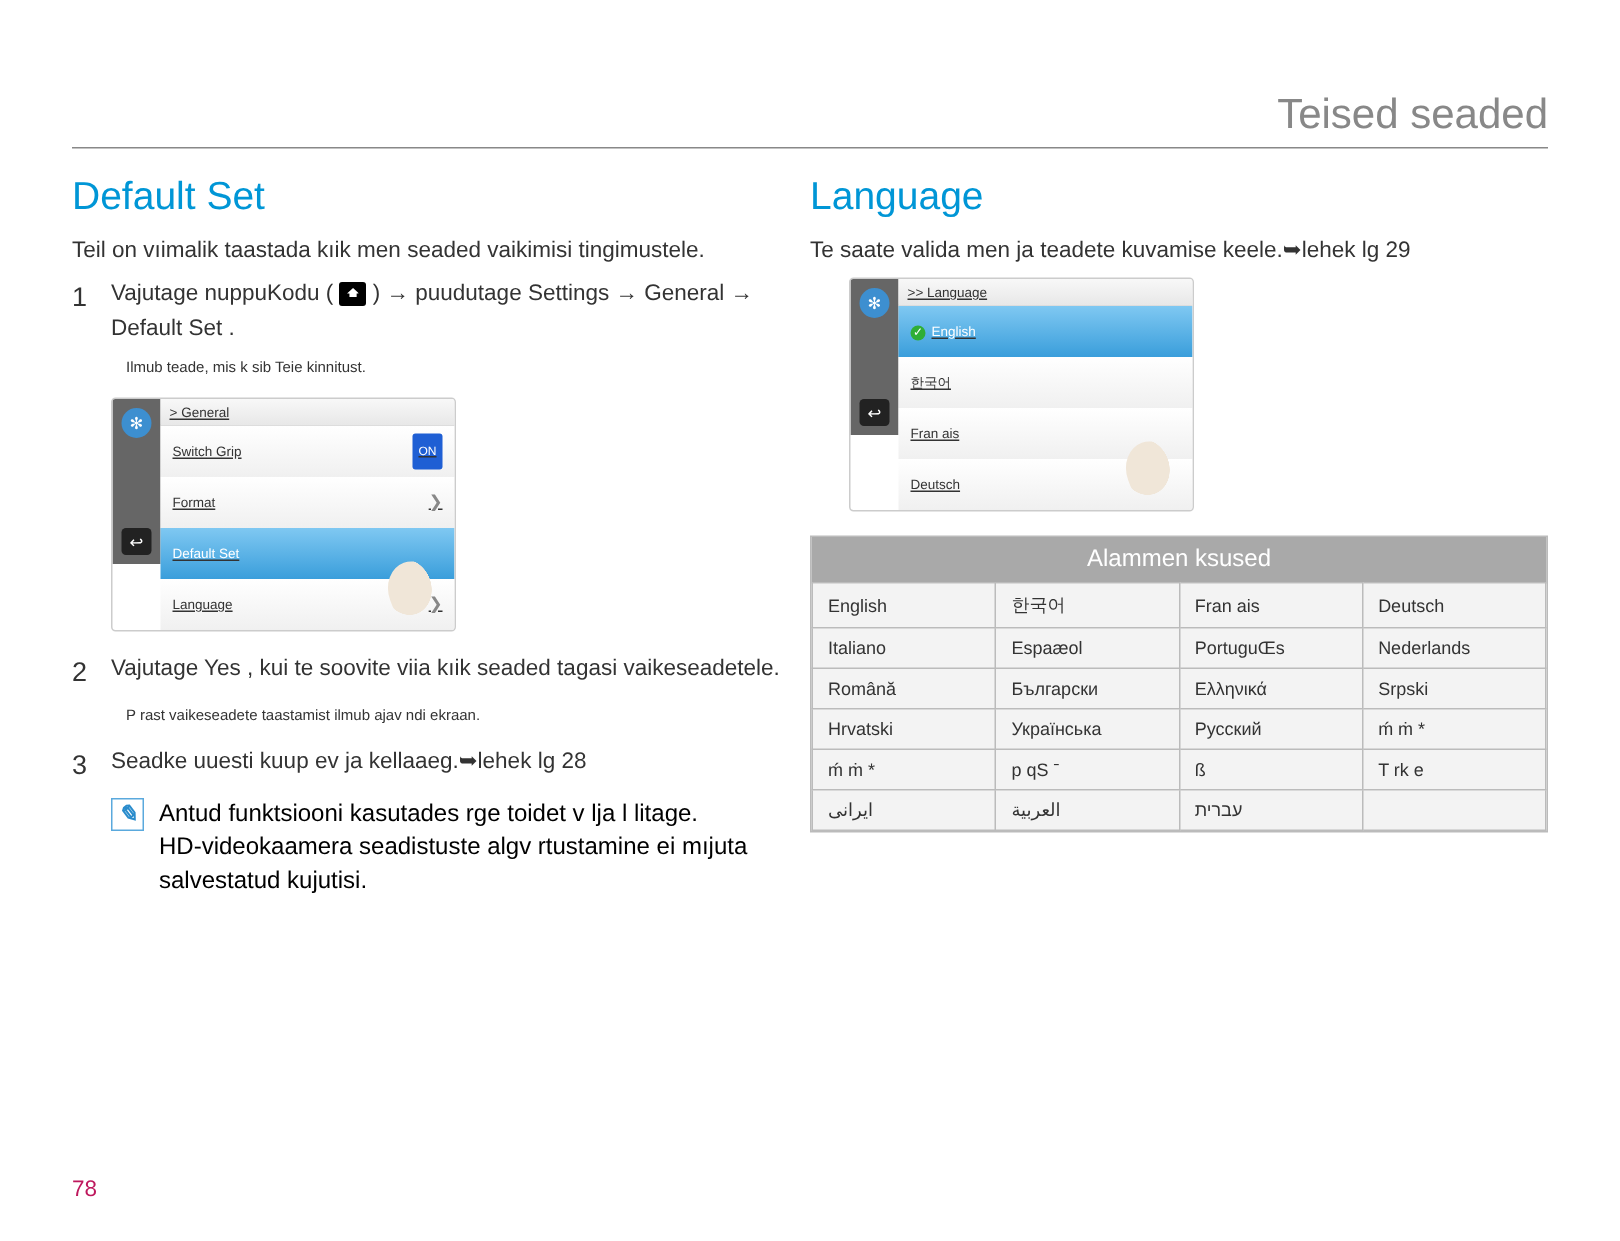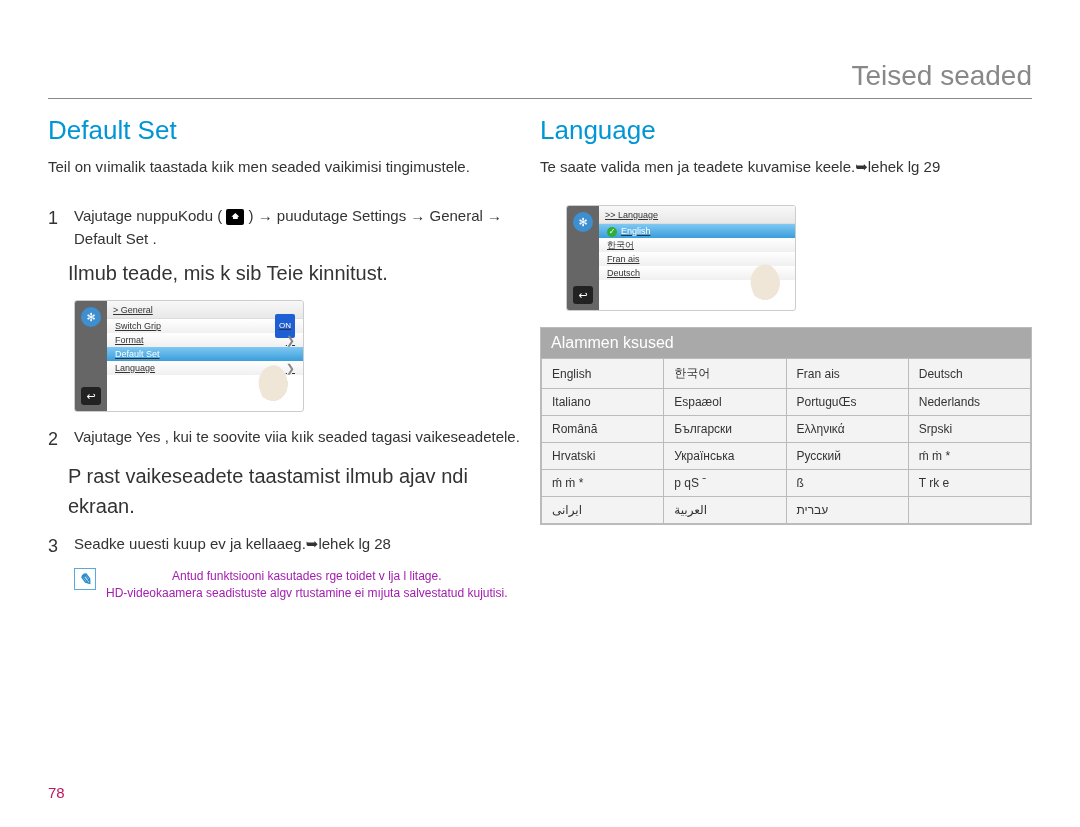--- a/index.html
+++ b/index.html
@@ -21,25 +21,25 @@
     margin-bottom: 16px;
   }
   .columns { display: flex; }
   .col { flex: 1; }
   h2.section-title {
     font-size: 26px;
     font-weight: normal;
     color: #0096d6;
     margin-bottom: 10px;
   }
-  .intro { font-size: 15px; line-height: 1.4; margin-bottom: 28px; }
+  .intro { font-size: 15px; line-height: 1.4; margin-bottom: 8px; }
   .step-row { display:flex; gap:10px; margin-bottom:8px; font-size:15px; line-height:1.5;}
   .step-num { font-size:18px; color:#333; width:16px; flex-shrink:0;}
   .step-body { flex:1; }
-  .step-sub { margin-left:20px; font-size:20px; line-height:1.5; margin-bottom:12px;}
+  .step-sub { margin-left:36px; font-size:10px; line-height:1.5; margin-bottom:12px;}
   .home-icon {
     display:inline-flex; width:18px; height:16px; background:#000; position:relative; border-radius:2px; vertical-align:middle; justify-content:center; align-items:center;
   }
   .home-icon::before{
     content:""; position:absolute; top:4px; width:8px; height:6px; background:#fff; clip-path: polygon(50% 0, 100% 60%, 80% 60%, 80% 100%, 20% 100%, 20% 60%, 0 60%);
   }
 
   
   .lcd {
     width: 230px; background:#fff; border:1px solid #ccc; border-radius:3px;
@@ -49,21 +49,21 @@
     width: 32px; background:#666; display:flex; flex-direction:column;
     justify-content: space-between; align-items:center; padding:6px 0;
     flex-shrink:0;
   }
   .lcd-body { flex:1; position:relative;text-decoration:underline; }
   .lcd-breadcrumb {
     font-size:9px; color:#333; background:linear-gradient(#f8f8f8,#e8e8e8);
     height:18px; line-height:18px; padding-left:6px; border-bottom:1px solid #ddd;
   }
   .lcd-item {
-    font-size:9px; height:14px; line-height:22px; padding:0 8px;
+    font-size:9px; height:34px; line-height:22px; padding:0 8px;
     display:flex; justify-content:space-between; align-items:center;
     background:linear-gradient(#fff,#f0f0f0);
   }
   .lcd-item.sel { background:linear-gradient(#7fc8f2,#3a9edb); color:#fff; }
   .lcd-item .chev { color:#888; font-size:11px;}
   .lcd-on-badge {
     background:#1f5fd4; color:#fff; font-size:8px; padding:1px 4px; border-radius:2px;
   }
   .lcd-tick {
     display:inline-block; width:10px; height:10px; border-radius:50%;
@@ -87,28 +87,28 @@
     transform: rotate(-20deg);
   }
 
   
   .note { display:flex; gap:10px; margin-top:6px; margin-left:26px;}
   .note-icon {
     width:22px; height:22px; flex-shrink:0; background:#fff; border:1px solid #5aa9dd;
     color:#2a8ccc; font-weight:bold; display:flex; align-items:center; justify-content:center;
     font-style:italic; font-family: Georgia, serif;
   }
-  .note-text { font-size:12px; line-height:1.4; color:#a21caf;text-align:center;}
+  .note-text { font-size:16px; line-height:1.4; color:#000000;}
 
   
   .lcd2 { margin-left:26px; }
 
   
   .subhead {
-    background:#a9a9a9; color:#fff; padding:6px 10px; font-size:16px;
+    background:#a9a9a9; color:#fff; padding:6px 10px; font-size:16px;text-align:center;
   }
   .lang-box { border:1px solid #bbb; margin-top:16px; }
   table.lang-table { width:100%; border-collapse: collapse; font-size:12px;}
   table.lang-table td {
     border:1px solid #bbb; padding:6px 10px; width:25%; background:#f3f3f3;
     text-align:left;
   }
 
   .page-num {
     position:absolute; bottom:26px; left:48px; font-size:15px; color:#be185d;

